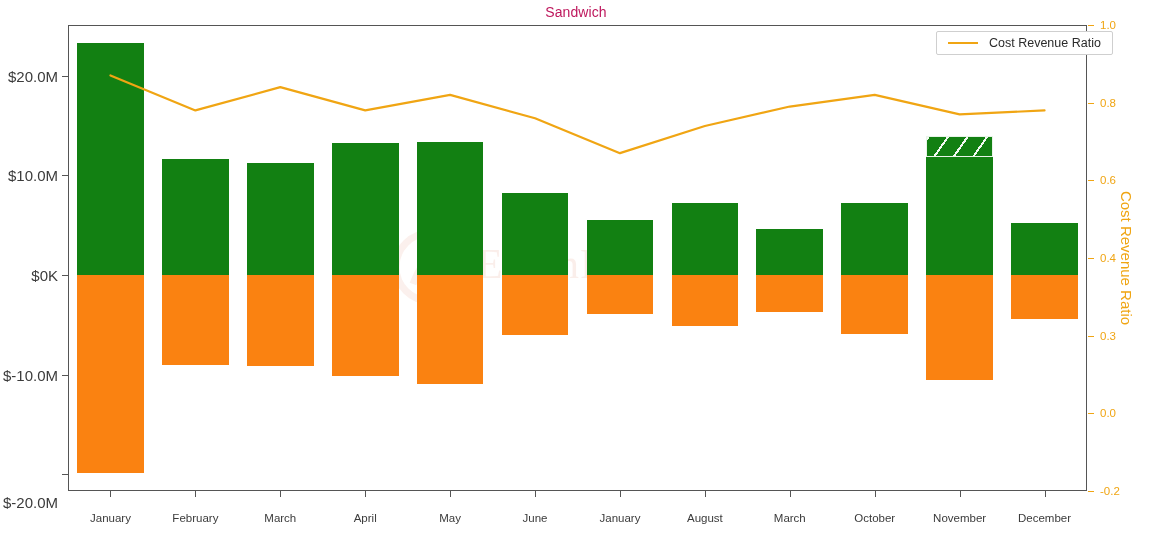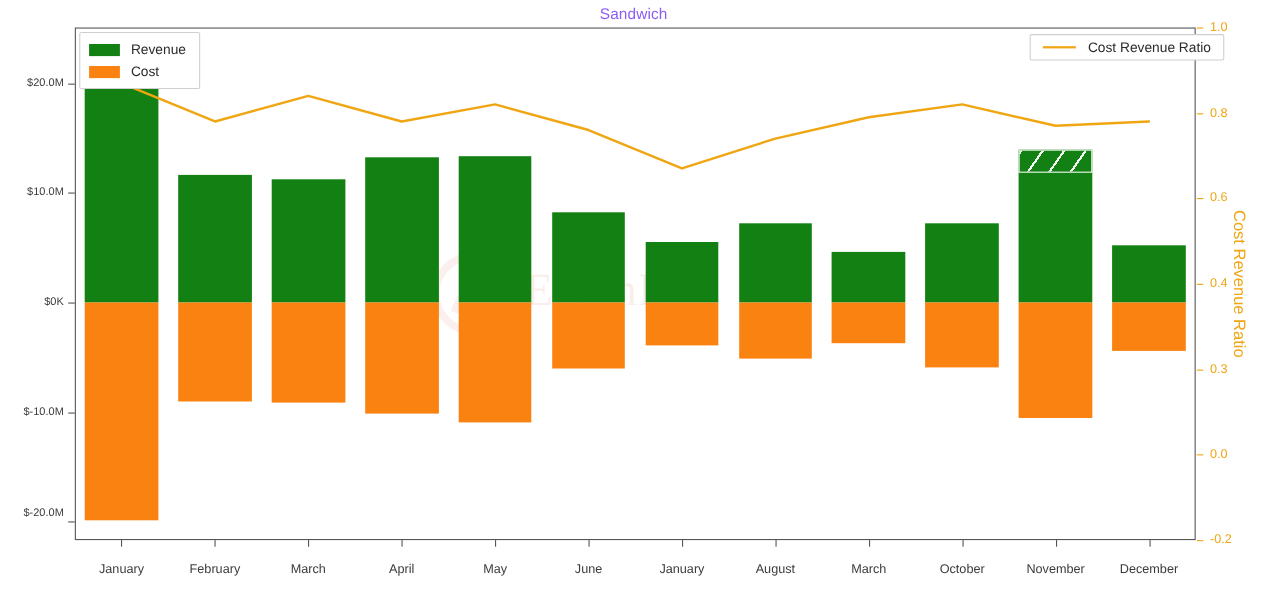--- a/index.html
+++ b/index.html
@@ -16,21 +16,21 @@
     overflow: hidden;
   }
 
   
   #chart-title {
     position: absolute;
     left: 0; top: 4px;
     width: 1152px;
     text-align: center;
     font-size: 14px;
-    color: #8b5cf6;
+    color: #be185d;
     letter-spacing: .1px;
   }
 
   
   #plot-area {
     position: absolute;
     left: 68px; top: 25px;
     width: 1019px; height: 466px;
     border-left: 1.6px solid #555;
     border-top: 1.6px solid #555;
@@ -55,21 +55,21 @@
     color: #f0c9bd;
     letter-spacing: 1px;
     white-space: nowrap;
   }
 
   
   .y-left-label {
     position: absolute;
     right: 1094px;
     text-align: right;
-    font-size: 10px;
+    font-size: 15px;
     color: #3b3b3b;
     white-space: nowrap;
     transform: translateY(-50%);
   }
   .y-left-tick {
     position: absolute;
     left: 62px;
     width: 6px; height: 0;
     border-top: 1.3px solid #555;
   }
@@ -232,21 +232,21 @@
 
   <div id="axes-layer">
       <div class="y-left-label" style="top: 75.7821px;">$20.0M</div>
       <div class="y-left-tick" style="top: 75.7821px;"></div>
       <div class="y-left-label" style="top: 175.355px;">$10.0M</div>
       <div class="y-left-tick" style="top: 175.355px;"></div>
       <div class="y-left-label" style="top: 274.927px;">$0K</div>
       <div class="y-left-tick" style="top: 274.927px;"></div>
       <div class="y-left-label" style="top: 374.5px;">$-10.0M</div>
       <div class="y-left-tick" style="top: 374.5px;"></div>
-      <div class="y-left-label" style="top: 467px; margin-left: 19px;">$-20.0M</div>
+      <div class="y-left-label" style="top: 502px; margin-left: 19px;">$-20.0M</div>
       <div class="y-left-tick" style="top: 474.073px;"></div>
       <div class="y-right-label" style="top: 25px;">1.0</div>
       <div class="y-right-tick" style="top: 25px;"></div>
       <div class="y-right-label" style="top: 102.667px;">0.8</div>
       <div class="y-right-tick" style="top: 102.667px;"></div>
       <div class="y-right-label" style="top: 180.333px;">0.6</div>
       <div class="y-right-tick" style="top: 180.333px;"></div>
       <div class="y-right-label" style="top: 258px;">0.4</div>
       <div class="y-right-tick" style="top: 258px;"></div>
       <div class="y-right-label" style="top: 335.667px;">0.3</div>
@@ -274,30 +274,20 @@
       <div class="x-tick" style="left: 789.792px;"></div>
       <div class="x-label" style="left: 789.792px;">March</div>
       <div class="x-tick" style="left: 874.708px;"></div>
       <div class="x-label" style="left: 874.708px;">October</div>
       <div class="x-tick" style="left: 959.625px;"></div>
       <div class="x-label" style="left: 959.625px;">November</div>
       <div class="x-tick" style="left: 1044.54px;"></div>
       <div class="x-label" style="left: 1044.54px;">December</div>
     </div>
 
-  <div id="legend-left">
-    <div class="legend-row">
-      <span class="swatch rev"></span>
-      <span class="legend-text">Revenue</span>
-    </div>
-    <div class="legend-row">
-      <span class="swatch cost"></span>
-      <span class="legend-text">Cost</span>
-    </div>
-  </div>
 
   <div id="legend-right">
     <span class="line-swatch"></span>
     <span class="legend-text">Cost Revenue Ratio</span>
   </div>
 
   <div id="y-right-axis-title">Cost Revenue Ratio</div>
 
 </div>
 

